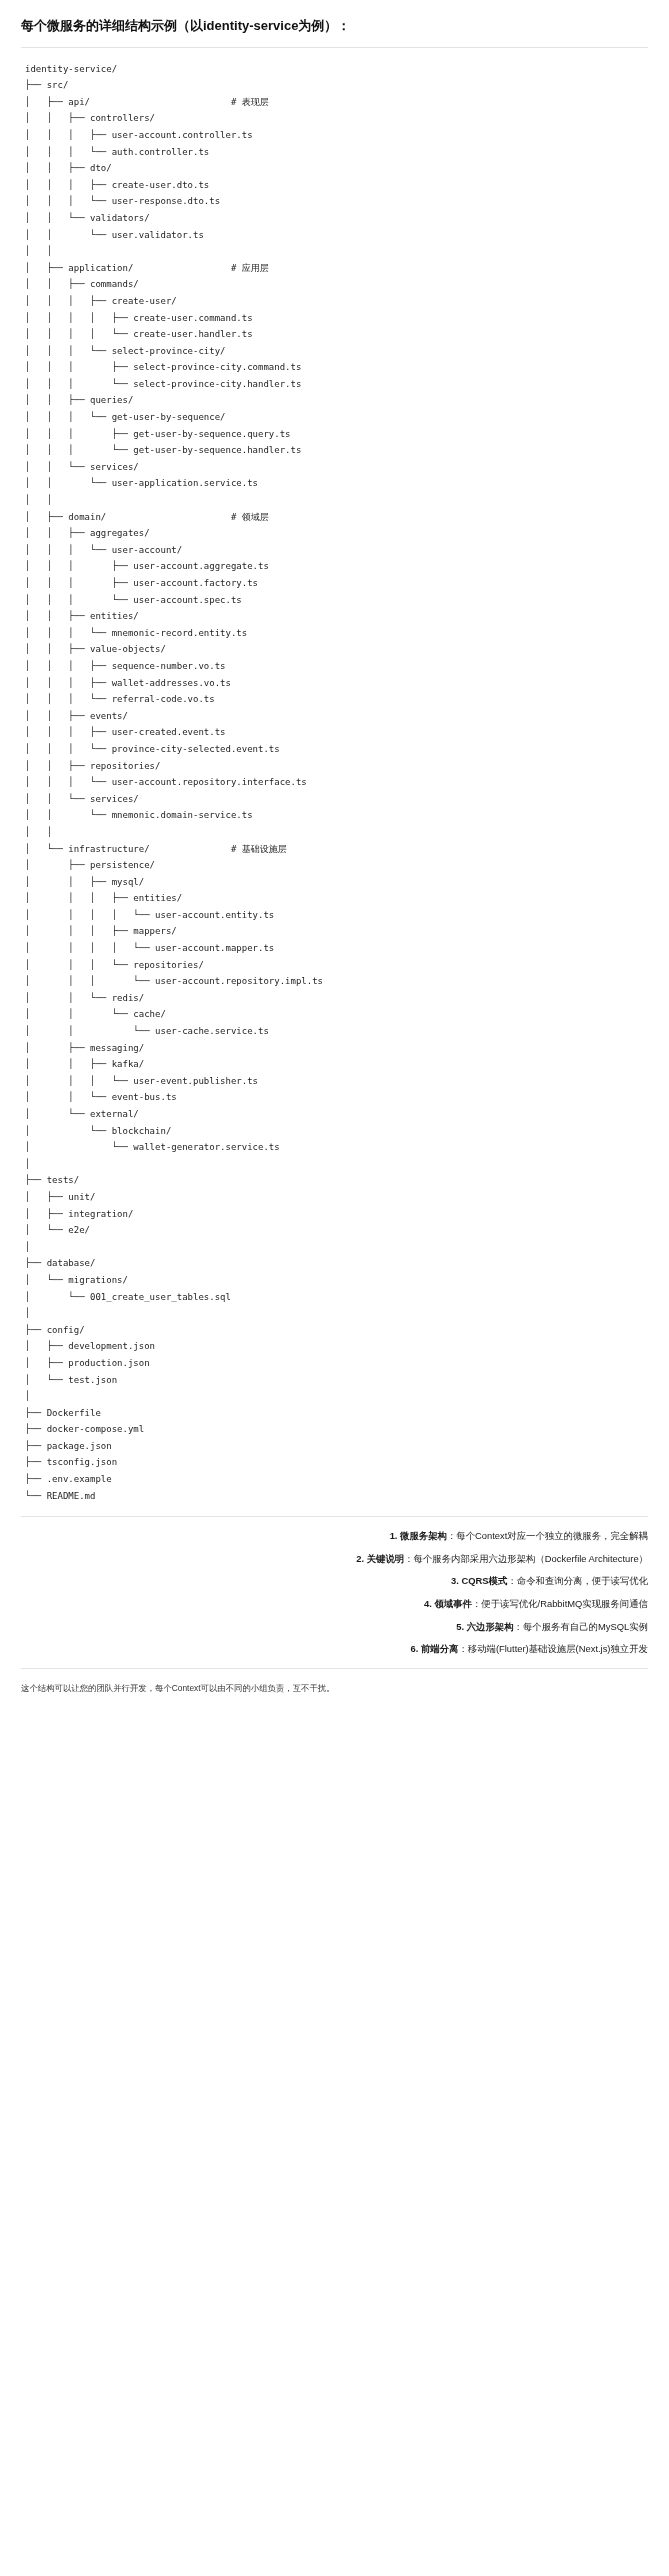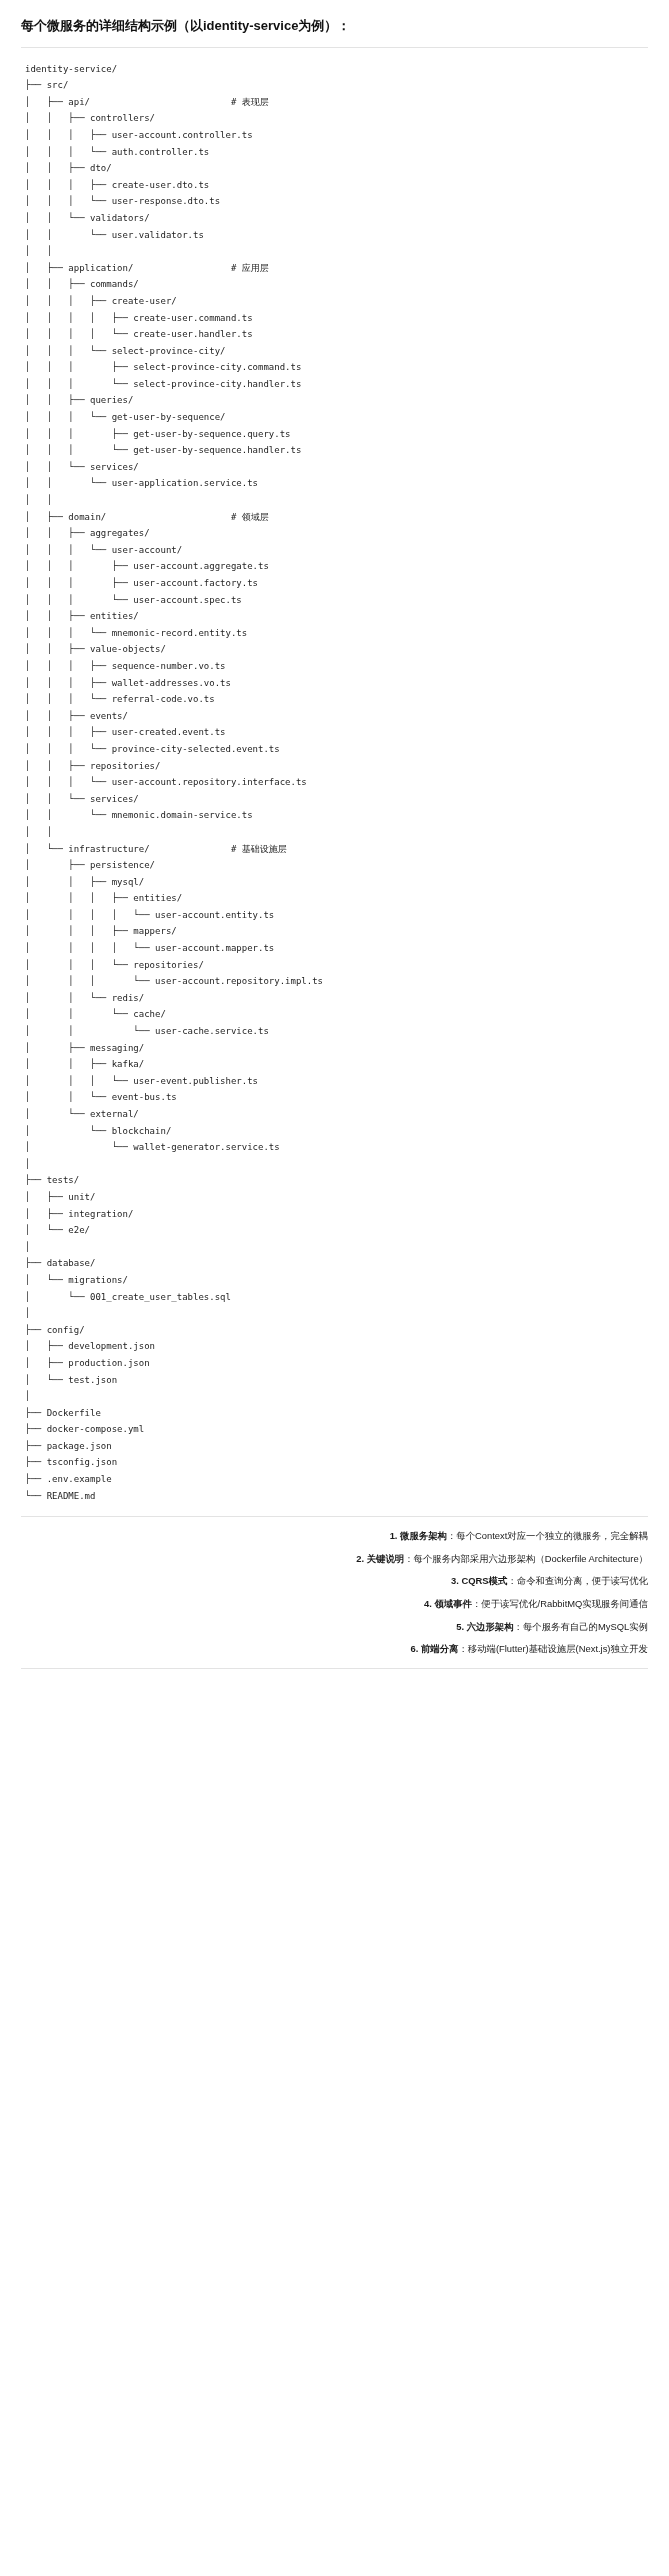--- a/index.html
+++ b/index.html
@@ -176,15 +176,16 @@
     <li><span class="k">微服务架构</span><span>：每个Context对应一个独立的微服务，完全解耦</span></li>
     <li><span class="k">关键说明</span><span>：每个服务内部采用六边形架构（Dockerfile Architecture）</span></li>
     <li><span class="k">CQRS模式</span><span>：命令和查询分离，便于读写优化</span></li>
     <li><span class="k">领域事件</span><span>：便于读写优化/RabbitMQ实现服务间通信</span></li>
     <li><span class="k">六边形架构</span><span>：每个服务有自己的MySQL实例</span></li>
     <li><span class="k">前端分离</span><span>：移动端(Flutter)基础设施层(Next.js)独立开发</span></li>
   </ol>
 
   <hr class="hr">
 
+  <p class="footer-note">这个结构可以让您的团队并行开发，每个Context可以由不同的小组负责，互不干扰。</p>
 
 </div>
 
 
 </body></html>

